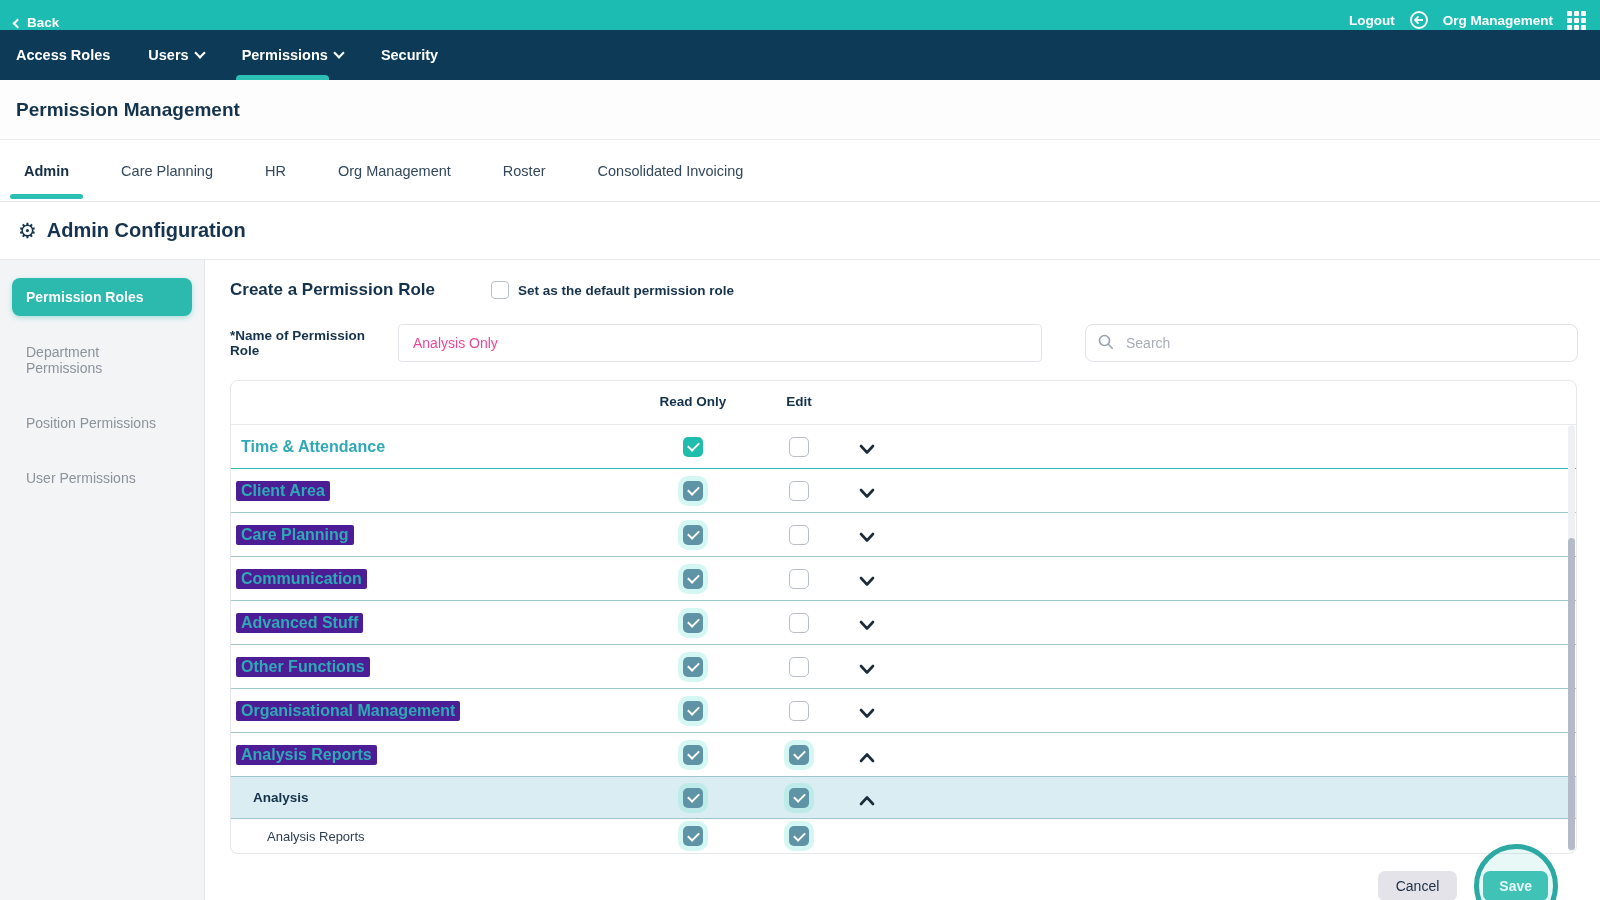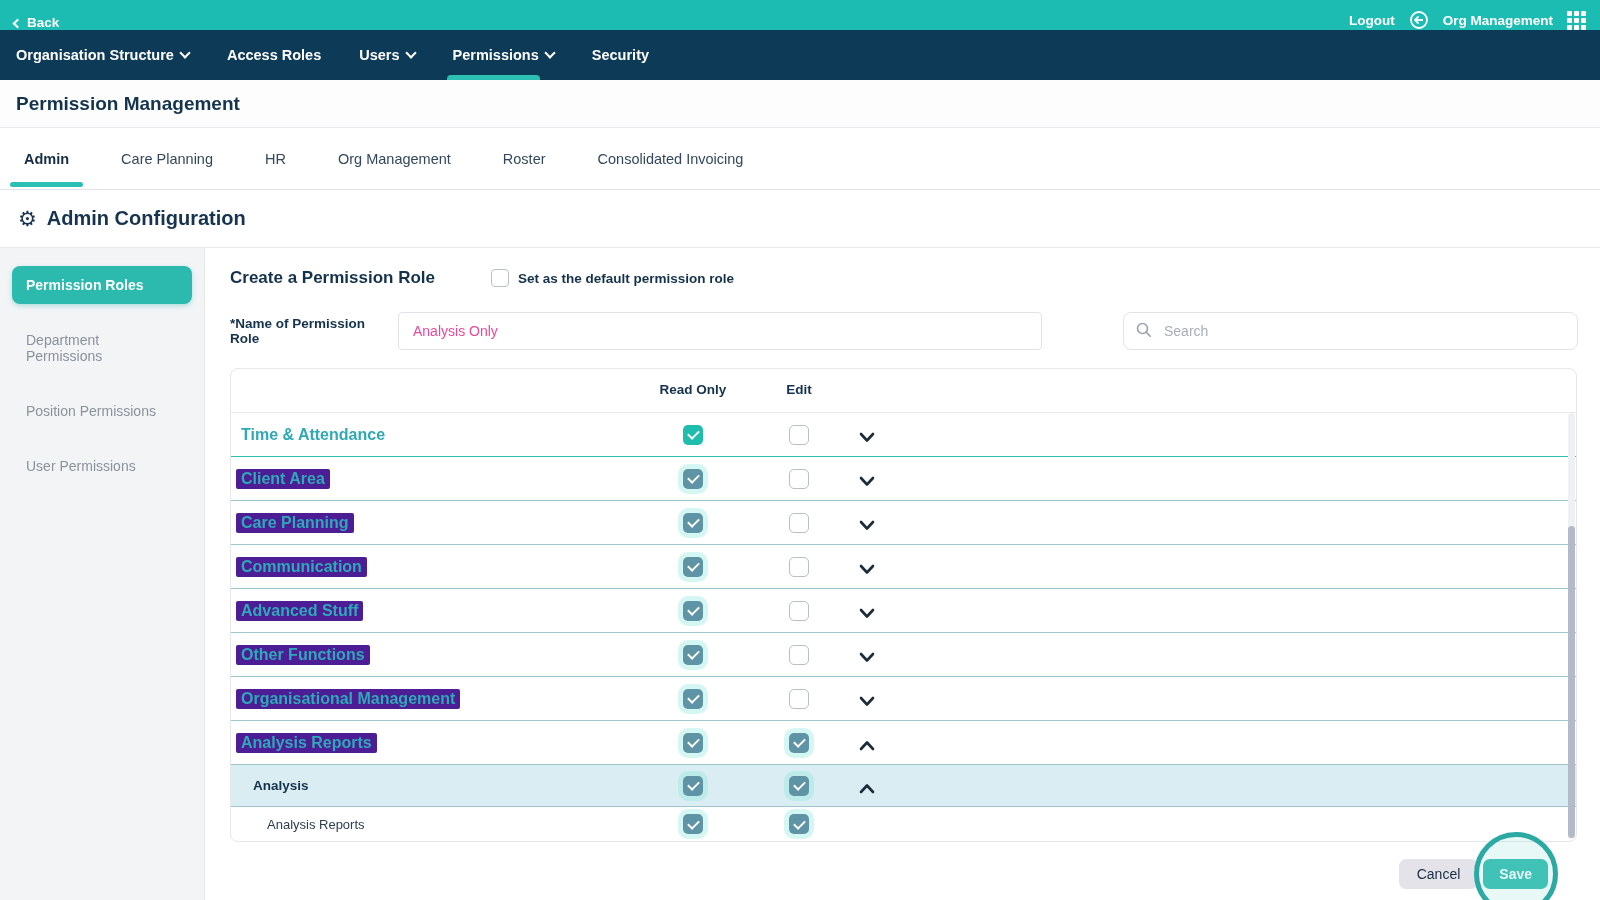--- a/index.html
+++ b/index.html
@@ -20,21 +20,21 @@
   
   .navbar { height:50px; background:#0d3a57; display:flex; align-items:center; padding:0 16px; gap:38px; }
   .nav-item { position:relative; height:50px; display:flex; align-items:center; gap:7px;
     color:#fff; font-size:14.5px; font-weight:600; cursor:pointer; }
   .nav-caret { width:8px; height:8px; border-left:2px solid #fff; border-bottom:2px solid #fff;
     transform:rotate(-45deg); margin-top:-4px; }
   .nav-item.active::after { content:''; position:absolute; left:-6px; right:14px; bottom:0; height:5px;
     background:#2cc0b4; border-radius:4px 4px 0 0; }
 
   
-  .page-header { height:48px; background:#fdfdfe; border-bottom:1px solid #e9eaee;
+  .page-header { height:60px; background:#fdfdfe; border-bottom:1px solid #e9eaee;
     display:flex; align-items:center; padding:0 16px; }
   .page-title { font-size:19px; font-weight:bold; color:#14344e; }
 
   
   .tabs { height:62px; background:#fff; border-bottom:1px solid #e2e4e8; display:flex;
     align-items:center; padding:0 24px; gap:52px; }
   .tab { position:relative; height:62px; display:flex; align-items:center; font-size:14.5px;
     color:#33485c; cursor:pointer; }
   .tab.active { color:#152e45; font-weight:bold; }
   .tab.active::after { content:''; position:absolute; left:-14px; right:-14px; bottom:3px; height:5px;
@@ -60,21 +60,21 @@
   .create-heading { font-size:17px; font-weight:bold; color:#15324c; }
   .default-check { display:flex; align-items:center; gap:9px; margin-left:56px; cursor:pointer;text-align:center; }
   .square-cb { width:18px; height:18px; border:1.5px solid #b9bfc9; border-radius:4px; background:#fff; }
   .default-label { font-size:13.5px; font-weight:600; color:#15324c; }
 
   .form-row { display:flex; align-items:center; margin-top:24px; }
   .name-label { width:168px; font-size:13.5px; font-weight:600; color:#15324c; }
   .name-input { width:644px; height:38px; border:1px solid #e1e3e8; border-radius:4px;
     padding:0 14px; font-size:14px; color:#ec4899; font-family:inherit; outline:none; }
   .search-wrap { position:relative; margin-left:auto; }
-  .search-input { width:455px; height:38px; border:1px solid #e1e3e8; border-radius:8px;
+  .search-input { width:493px; height:38px; border:1px solid #e1e3e8; border-radius:8px;
     padding:0 14px 0 40px; font-size:14px; color:#15324c; font-family:inherit; outline:none; }
   .search-input::placeholder { color:#a7adb8; }
   .search-icon { position:absolute; left:13px; top:10px; width:16px; height:16px; }
 
   
   .perm-table { position:relative; margin-top:18px; width:1347px; border:1px solid #e5e7eb;
     border-radius:8px; background:#fff; }
   .perm-head { position:relative; height:44px; border-bottom:1px solid #e8eaee; }
   .col-label { position:absolute; top:13px; font-size:13.5px; font-weight:600; color:#15324c; text-align:center; }
   .col-readonly { left:412px; width:100px; }
@@ -105,21 +105,21 @@
   .chev { position:absolute; left:628px; top:50%; transform:translateY(-50%); width:16px; height:12px; cursor:pointer; }
   .chev.up svg { transform:rotate(180deg); }
 
   
   .tbl-scroll-track { position:absolute; right:1px; top:44px; bottom:2px; width:7px;
     background:#eef0f4; border-radius:4px; }
   .tbl-scroll-thumb { position:absolute; right:0; top:113px; width:7px; height:312px;
     background:#b4bac8; border-radius:4px; cursor:pointer; }
 
   
-  .footer-actions { display:flex; align-items:center; justify-content:flex-end; gap:5px;
+  .footer-actions { display:flex; align-items:center; justify-content:flex-end; gap:26px;
     margin-top:17px; padding-right:30px; }
   .btn { height:28px; border:none; border-radius:7px; font-family:inherit; font-size:14px;
     cursor:pointer; }
   .btn-cancel { background:#e3e3e9; color:#1a2e44; padding:0 18px; height:30px; }
   .save-wrap { position:relative; }
   .btn-save { background:#3ec1b4; color:#fff; padding:0 16px; height:30px; font-weight:600; }
   .click-ring { position:absolute; left:50%; top:50%; transform:translate(-50%,-50%);
     width:84px; height:84px; border:5px solid #2ba9a2; border-radius:50%;
     background:rgba(86,207,197,.14); pointer-events:none; }
 </style>
@@ -149,24 +149,20 @@
         <i></i>
         <i></i>
         <i></i>
         <i></i>
         <i></i>
     </span>
   </div>
 </div>
 
 <div class="navbar">
-  <div class="nav-item">
-    <span>Organisation Structure</span>
-    <span class="nav-caret"></span>
-  </div>
   <div class="nav-item no-caret">
     <span>Access Roles</span>
   </div>
   <div class="nav-item">
     <span>Users</span>
     <span class="nav-caret"></span>
   </div>
   <div class="nav-item active">
     <span>Permissions</span>
     <span class="nav-caret"></span>

